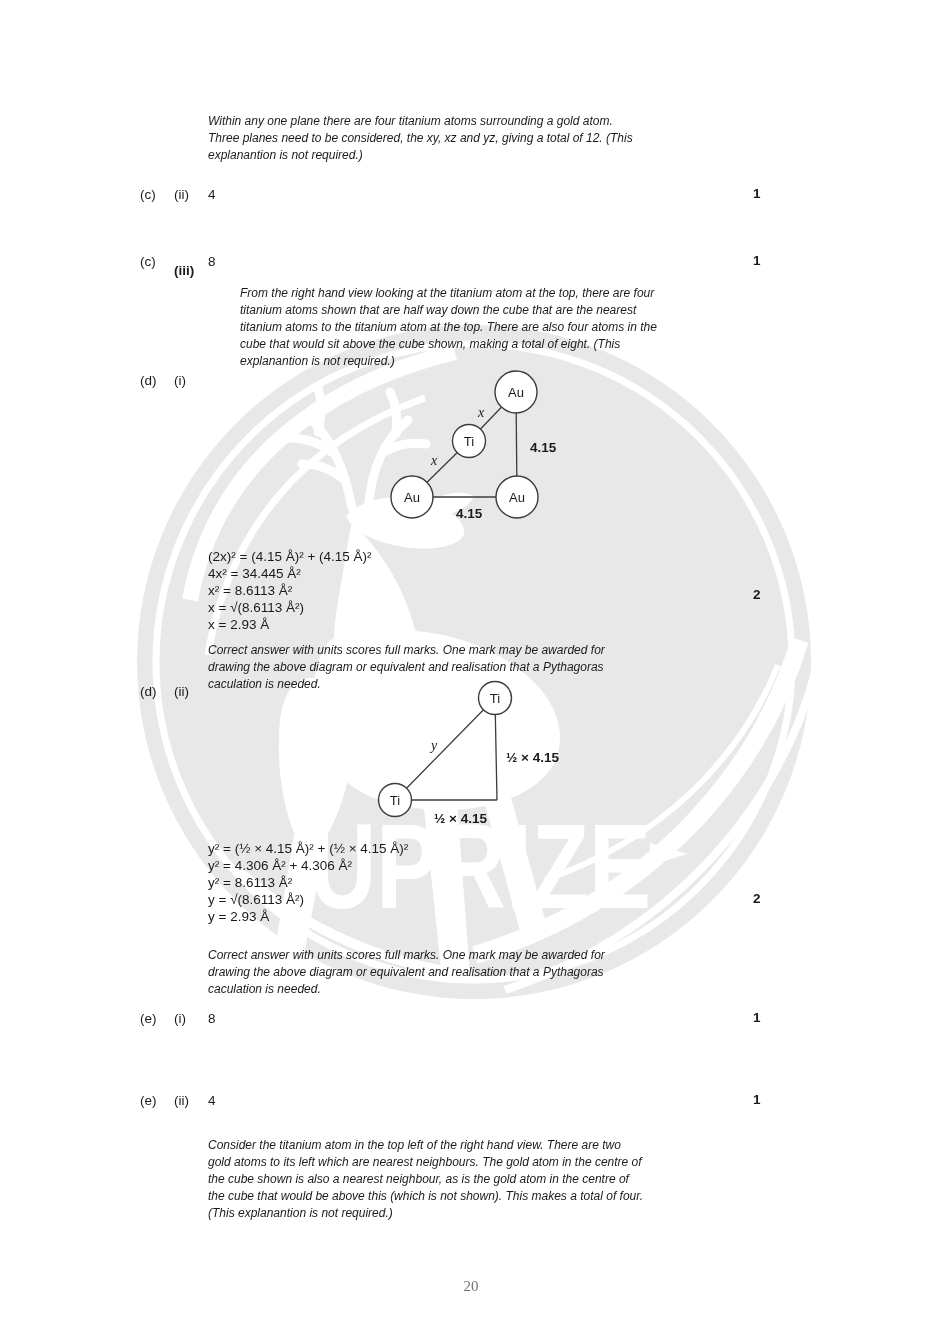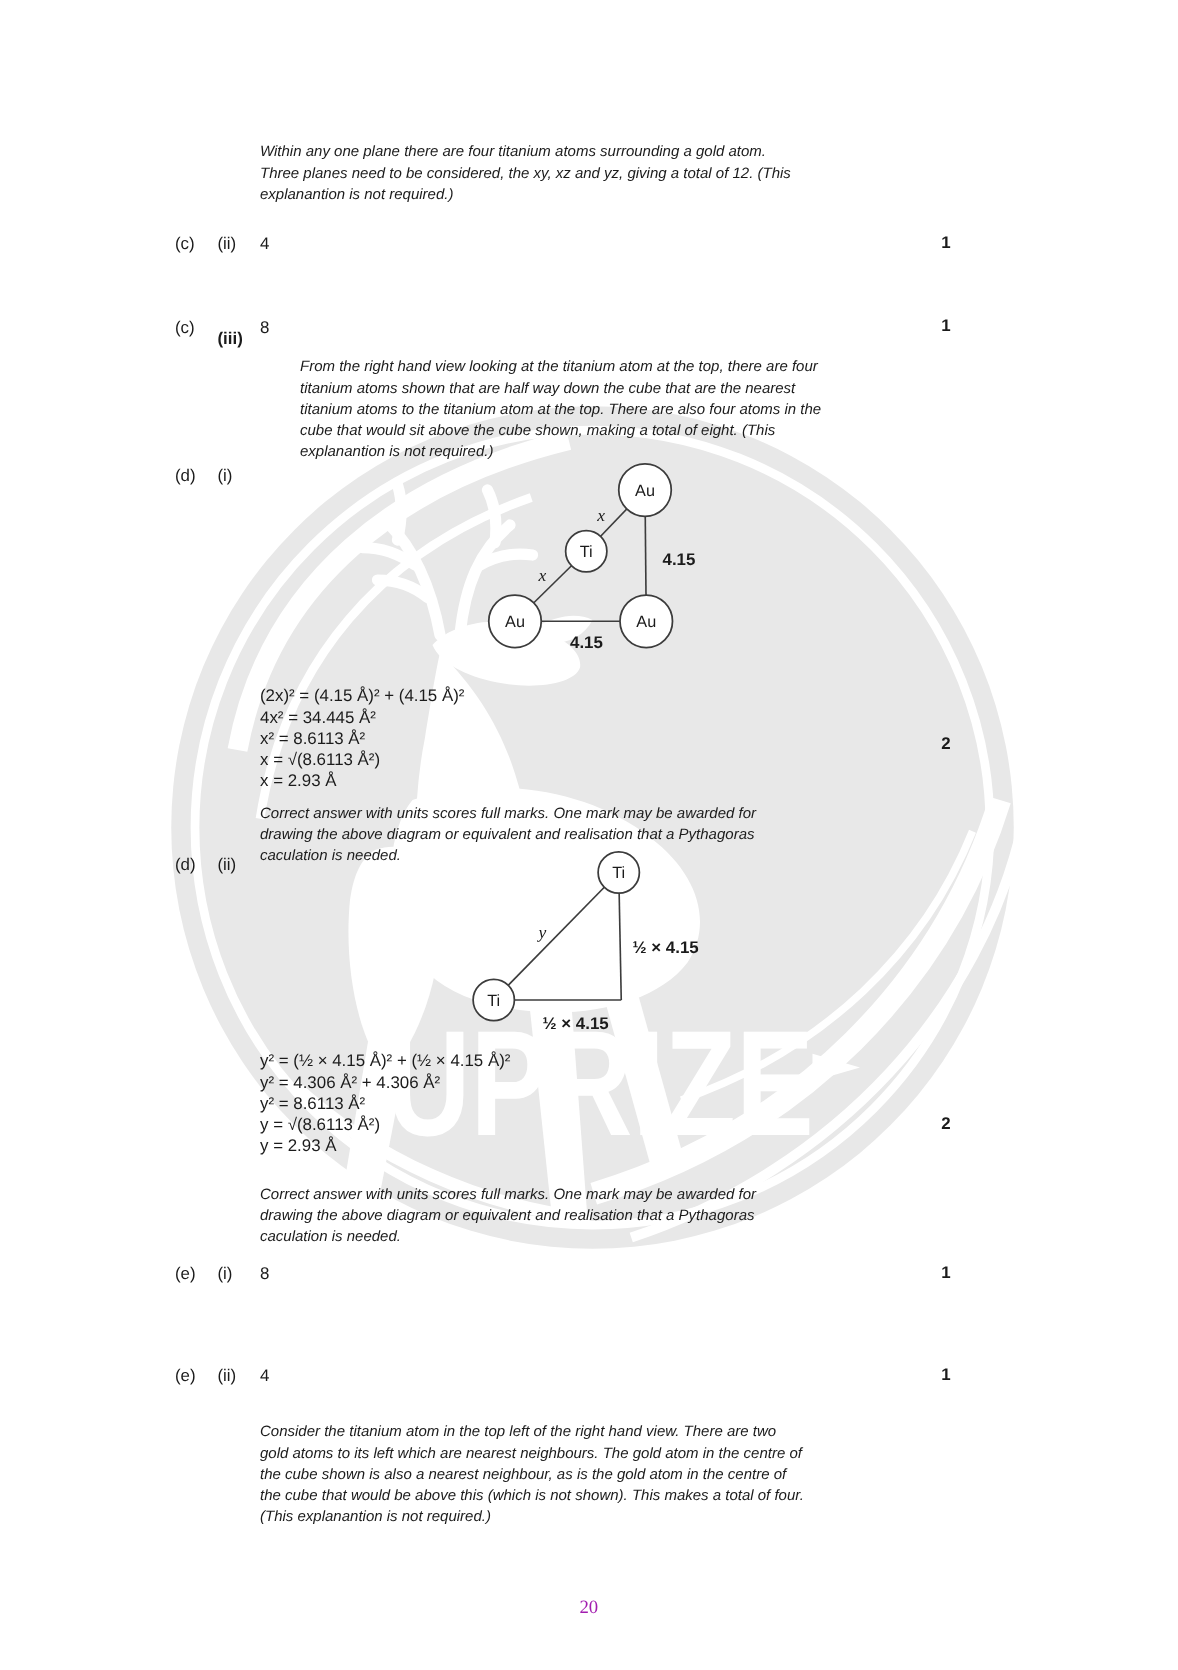--- a/index.html
+++ b/index.html
@@ -7,21 +7,21 @@
     position:relative;width:942px;height:1336px;background:#ffffff;overflow:hidden;
     font-family:"Liberation Sans",sans-serif;color:#1b1b1b;
   }
   .layer{position:absolute;inset:0;}
   .txt{position:absolute;font-size:12px;line-height:17px;white-space:pre-line;}
   .note{font-style:italic;}
   .lbl{position:absolute;font-size:13.5px;line-height:17px;}
   .mark{position:absolute;font-size:13.5px;font-weight:bold;}
   .working{position:absolute;font-size:13.5px;line-height:17px;white-space:pre-line;}
   .pagenum{position:absolute;left:0;width:100%;text-align:center;
-    font-family:"Liberation Serif",serif;font-size:15px;color:#a21caf;}
+    font-family:"Liberation Serif",serif;font-size:15px;color:#737373;}
   svg text{font-family:"Liberation Sans",sans-serif;}
   svg .serifvar{font-family:"Liberation Serif",serif;font-style:italic;}
 </style>
 </head>
 <body>
 
 <div class="page">
 
   <svg class="layer" viewBox="0 0 942 1336" width="942" height="1336" aria-hidden="true">
     <g>

